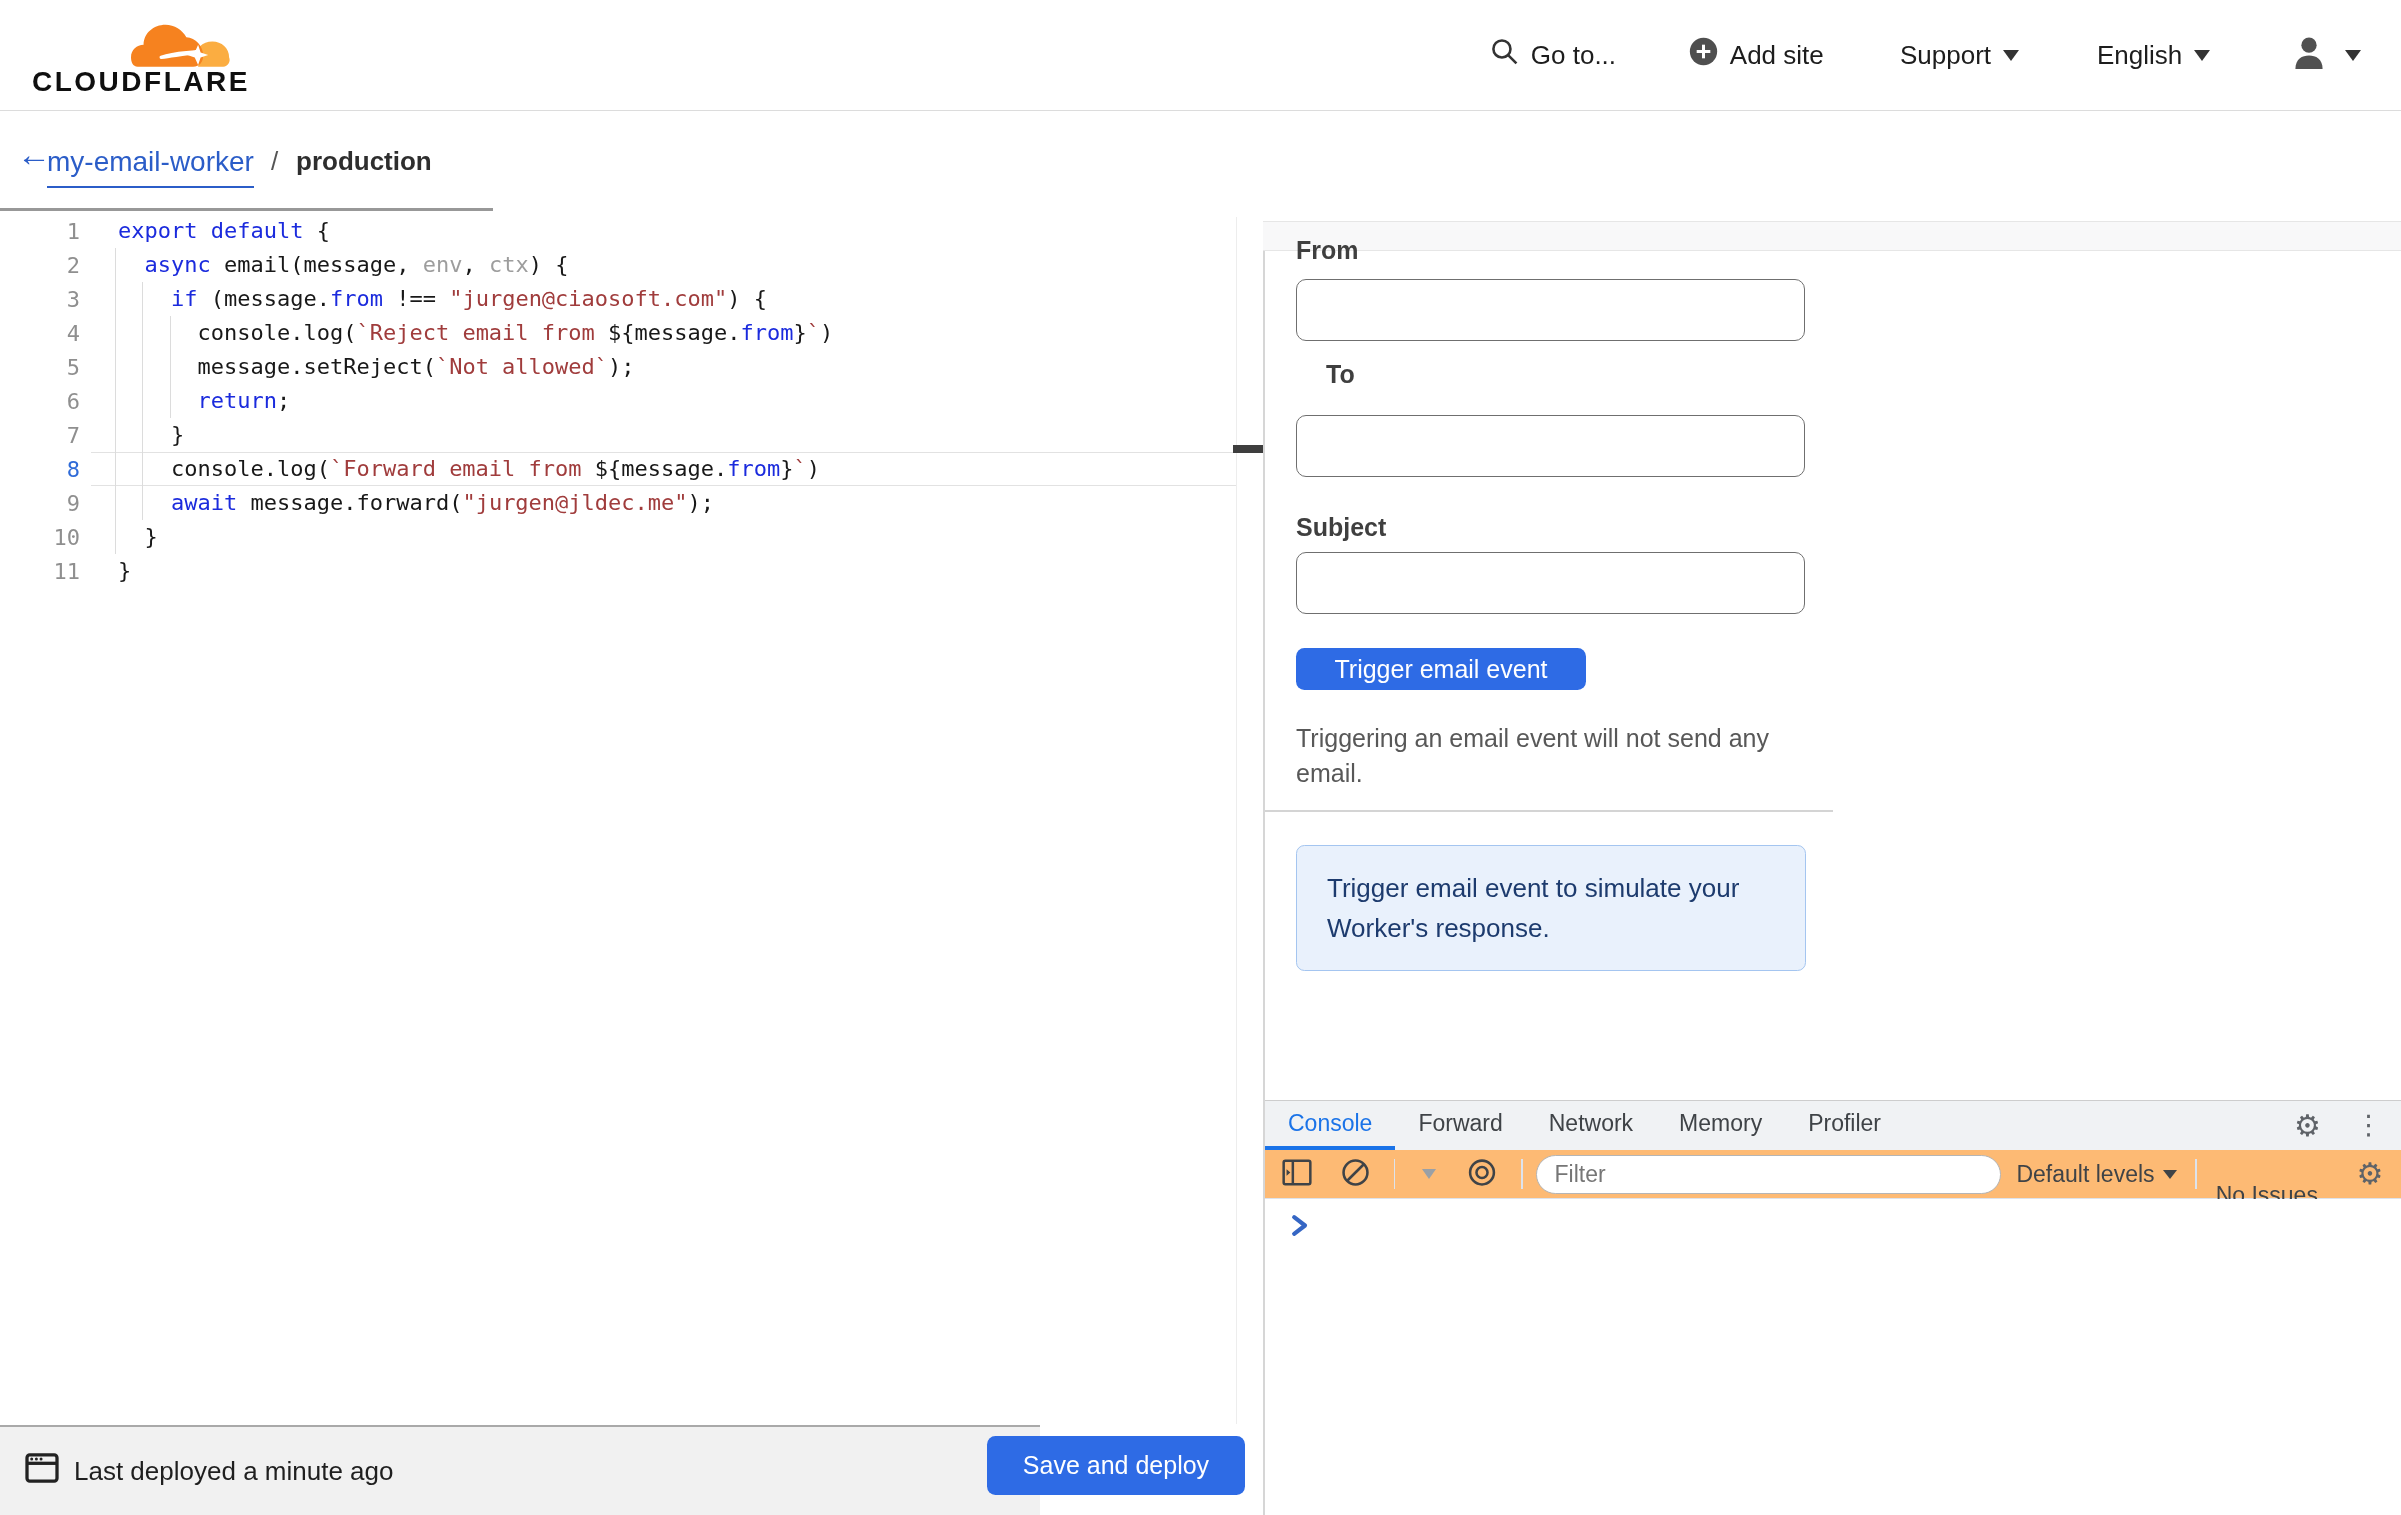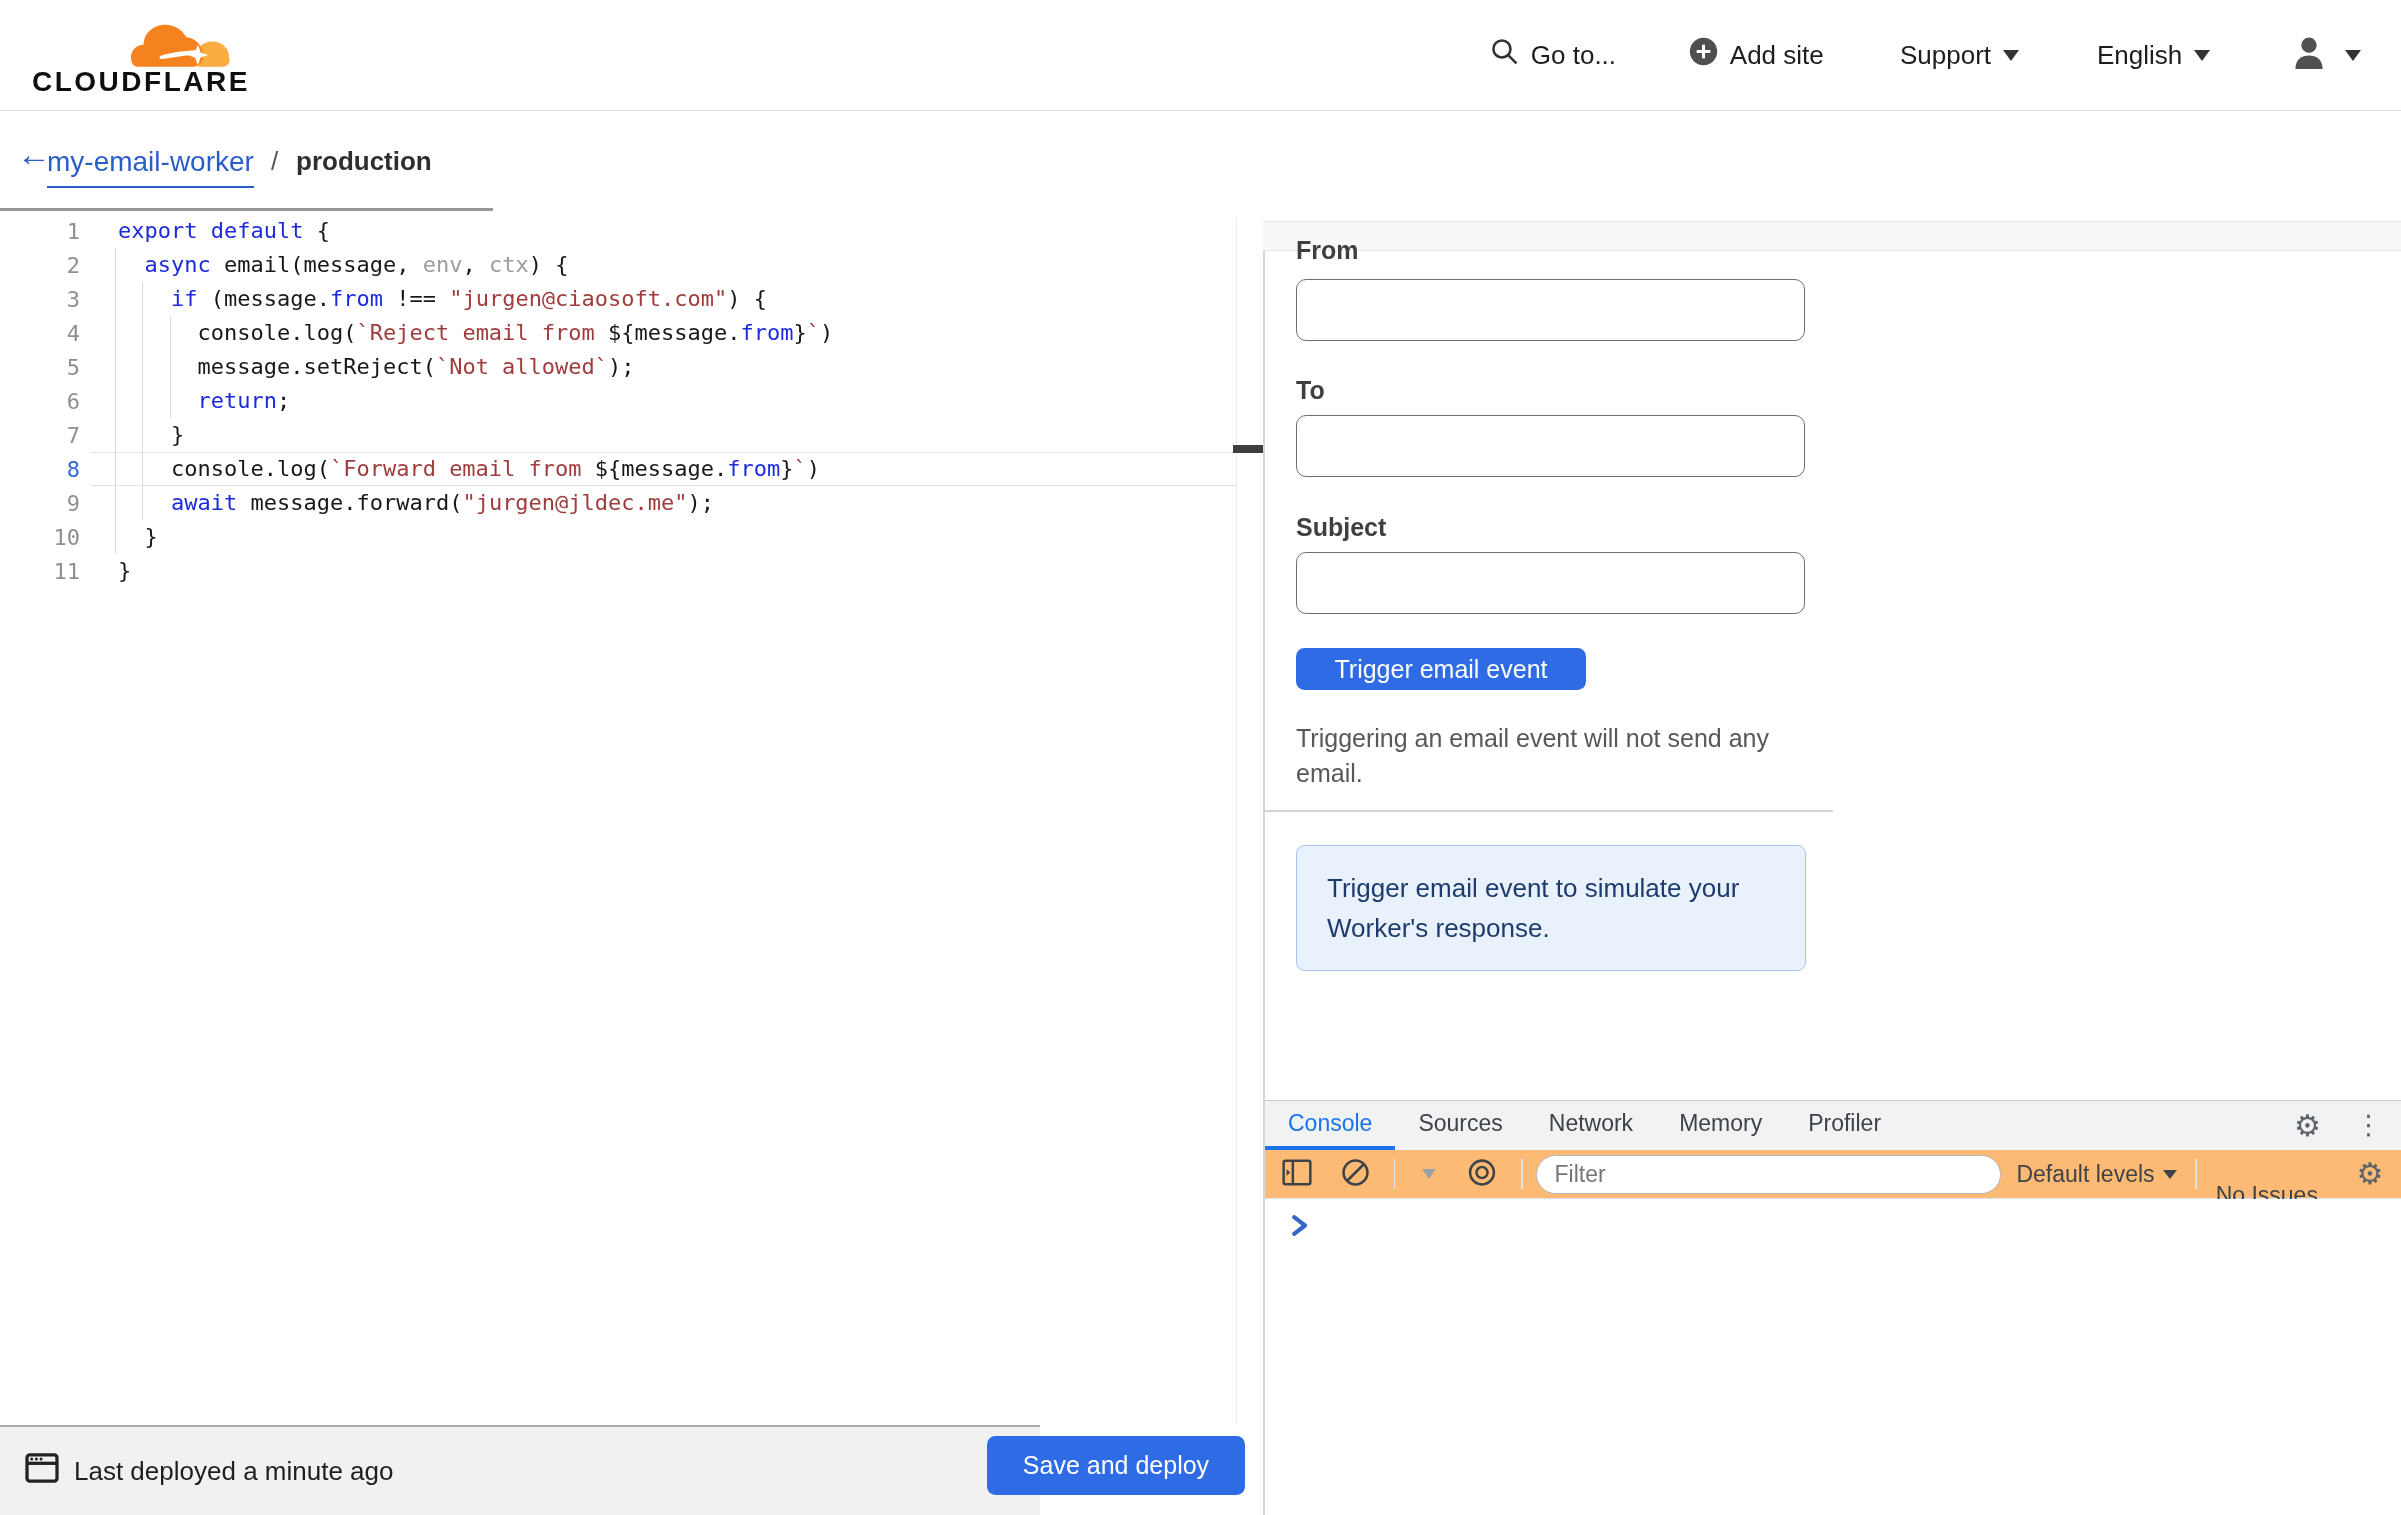--- a/index.html
+++ b/index.html
@@ -249,36 +249,36 @@
     </span>
     <span>Last deployed a minute ago</span>
   </div>
 </div>
 <button class="abs btn save-btn">Save and deploy</button>
 
 <div class="abs vdivider"></div>
 
 <label class="abs form-label" style="top:236px;">From</label>
 <input class="abs form-input" style="top: 279px;" value="">
-<label class="abs form-label" style="top:376px;">To</label>
+<label class="abs form-label" style="top:360px;margin-left:30px;">To</label>
 <input class="abs form-input" style="top: 415px;" value="">
 <label class="abs form-label" style="top:513px;">Subject</label>
 <input class="abs form-input" style="top: 552px;" value="">
 <button class="abs btn trigger-btn">Trigger email event</button>
 <div class="abs helper">Triggering an email event will not send any email.</div>
 <div class="abs hdivider"></div>
 <div class="abs info-box">
   <div>Trigger email event to simulate your Worker's response.</div>
 </div>
 
 <div class="abs devtools">
   <div class="dt-tabbar">
     <div id="dt-tabs" style="display:flex;">
         <div class="dt-tab active">Console</div>
-        <div class="dt-tab">Sources</div>
+        <div class="dt-tab">Forward</div>
         <div class="dt-tab">Network</div>
         <div class="dt-tab">Memory</div>
         <div class="dt-tab">Profiler</div>
       </div>
     <div class="dt-tab-icons">
       <span class="gear">⚙</span>
       <span class="dots3">⋮</span>
     </div>
   </div>
 

